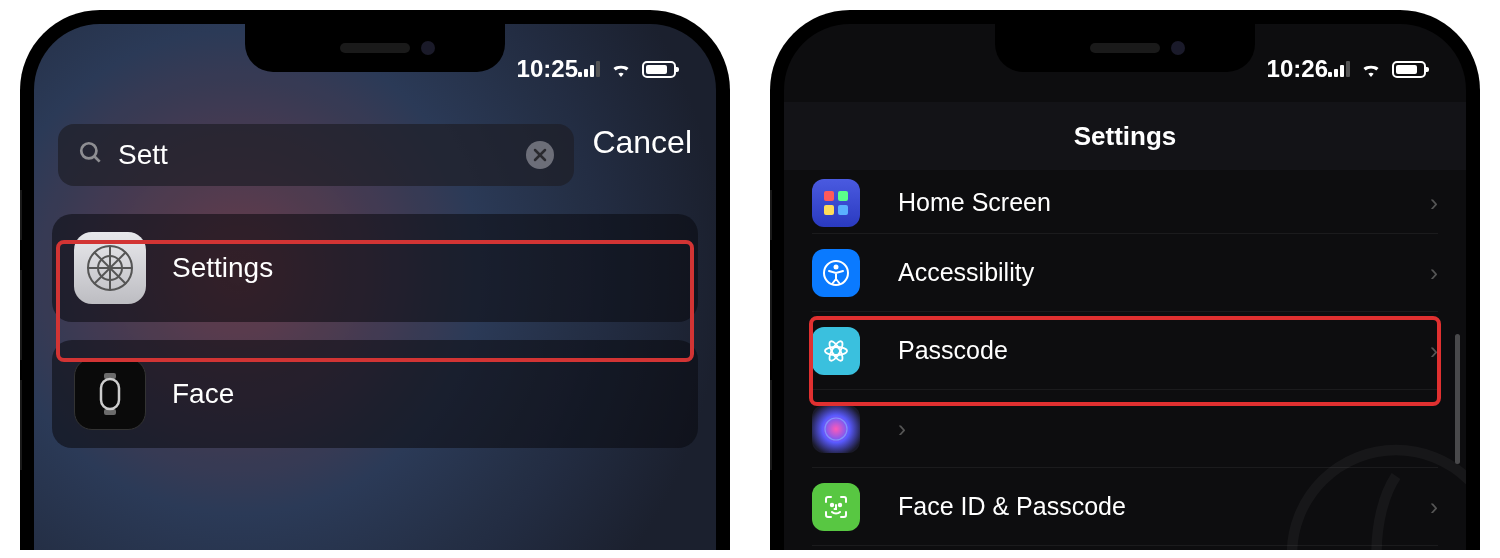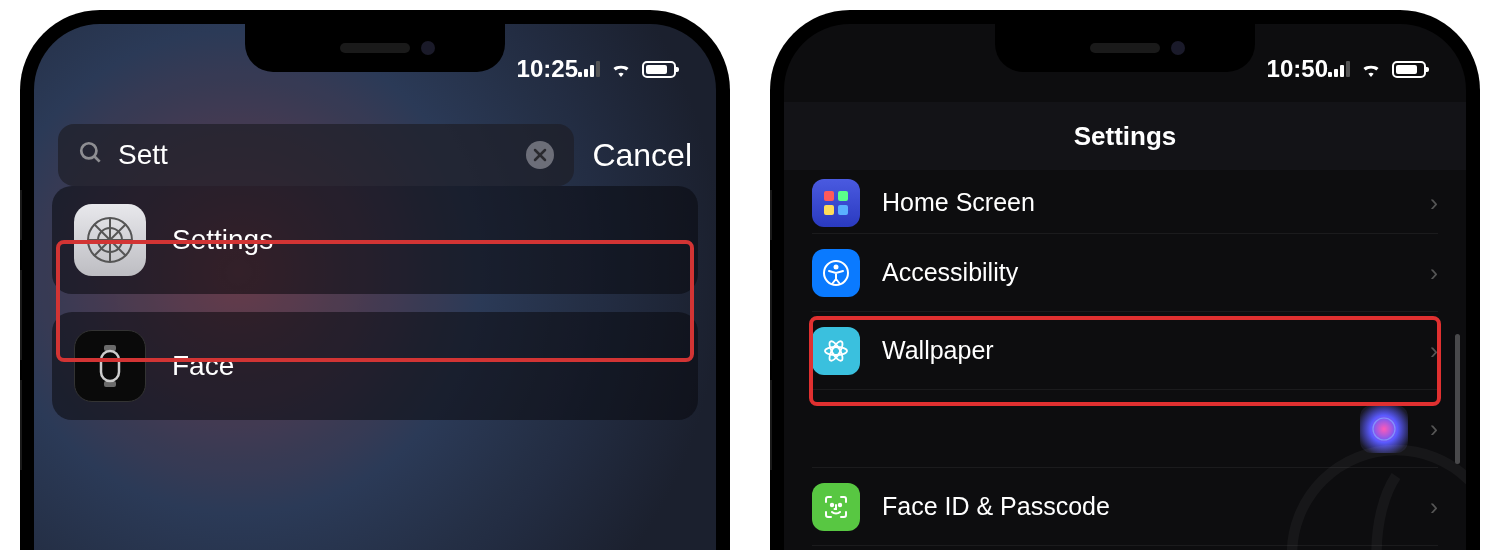--- a/index.html
+++ b/index.html
@@ -113,21 +113,21 @@
     position: relative; padding: 2px;
   }
   .battery::after {
     content:""; position:absolute; right:-5px; top:4px; width:3px; height:5px;
     background:#fff; border-radius:0 2px 2px 0;
   }
   .battery-fill { background:#fff; height:100%; border-radius:2px; }
   .content { position: absolute; top: 100px; left: 0; right: 0; padding: 0 18px; }
 
   
-  .search-row { display:flex; align-items:center; gap: 18px; padding: 0 6px;}
+  .search-row { display:flex; gap: 18px; margin-bottom: 28px; padding: 0 6px;}
   .search-field {
     flex: 1;
     background: rgba(30,30,38,0.7);
     border-radius: 16px;
     height: 62px;
     display: flex;
     align-items: center;
     padding: 0 20px;
     gap: 14px;
   }
@@ -170,24 +170,23 @@
   
   .nav-header {
     position:absolute; top: 78px; left:0; right:0;
     height: 68px; display:flex; align-items:center; justify-content:center;
     background: rgba(20,20,24,0.92);
     color:#fff; font-size: 26px; font-weight:600;
     z-index: 6;
   }
   .list { position:absolute; top:148px; left:0; right:0; padding: 0 28px; }
   .row {
-    display:flex; align-items:center; gap: 22px;
+    display:flex; align-items:center; gap: 38px;
     height: 78px;
     border-bottom: 1px solid rgba(255,255,255,0.06);
-    justify-content: flex-end;
   }
   .row .ricon {
     width: 48px; height: 48px; border-radius: 12px;
     display:flex; align-items:center; justify-content:center;
     flex-shrink:0;
   }
   .row .rlabel { flex:1; color:#fff; font-size: 25px; }
   .chev { color: #555; font-size: 24px; }
   .hl2 { top: 292px; left: 25px; right: 25px; height: 90px; }
   .scrollbar {
@@ -280,21 +279,21 @@
   </div>
 </div>
 
 <div class="phone">
   <div class="side-btn sb1"></div>
   <div class="side-btn sb2"></div>
   <div class="side-btn sb3"></div>
   <div class="screen bg-dark">
     <div class="notch"></div>
     <div class="status-bar">
-      <span>10:50</span>
+      <span>10:26</span>
       <div class="status-right">
         <div class="cell-bars">
             <span></span>
             <span></span>
             <span></span>
             <span></span>
           </div>
         <span class="wifi-icon">
           <svg viewBox="0 0 24 18" fill="#fff">
               <path d="M12 18l-3-3.6c1.7-1.6 4.3-1.6 6 0L12 18zm-6-7.2l-2.5-3C7 4.4 17 4.4 20.5 7.8l-2.5 3c-3.3-3-8.7-3-12 0z"></path>
@@ -336,21 +335,21 @@
       </div>
       <div class="row">
         <div class="ricon" style="background:#3ac0de">
           <svg width="30" height="30" viewBox="0 0 30 30" fill="none" stroke="#fff" stroke-width="1.8">
               <circle cx="15" cy="15" r="4"></circle>
               <ellipse cx="15" cy="15" rx="11" ry="4"></ellipse>
               <ellipse cx="15" cy="15" rx="11" ry="4" transform="rotate(60 15 15)"></ellipse>
               <ellipse cx="15" cy="15" rx="11" ry="4" transform="rotate(-60 15 15)"></ellipse>
             </svg>
         </div>
-        <span class="rlabel">Wallpaper</span>
+        <span class="rlabel">Passcode</span>
         <span class="chev">›</span>
       </div>
       <div class="row">
         <div class="ricon" style="background:radial-gradient(circle at 50% 50%, #ff5ab8 0%, #5a5aff 40%, #1a1a2a 80%)">
           <svg width="30" height="30" viewBox="0 0 30 30">
               <circle cx="15" cy="15" r="11" fill="none" stroke="#8af" stroke-width="1.2" opacity="0.7"></circle>
             </svg>
         </div>
         <span class="chev">›</span>
       </div>

